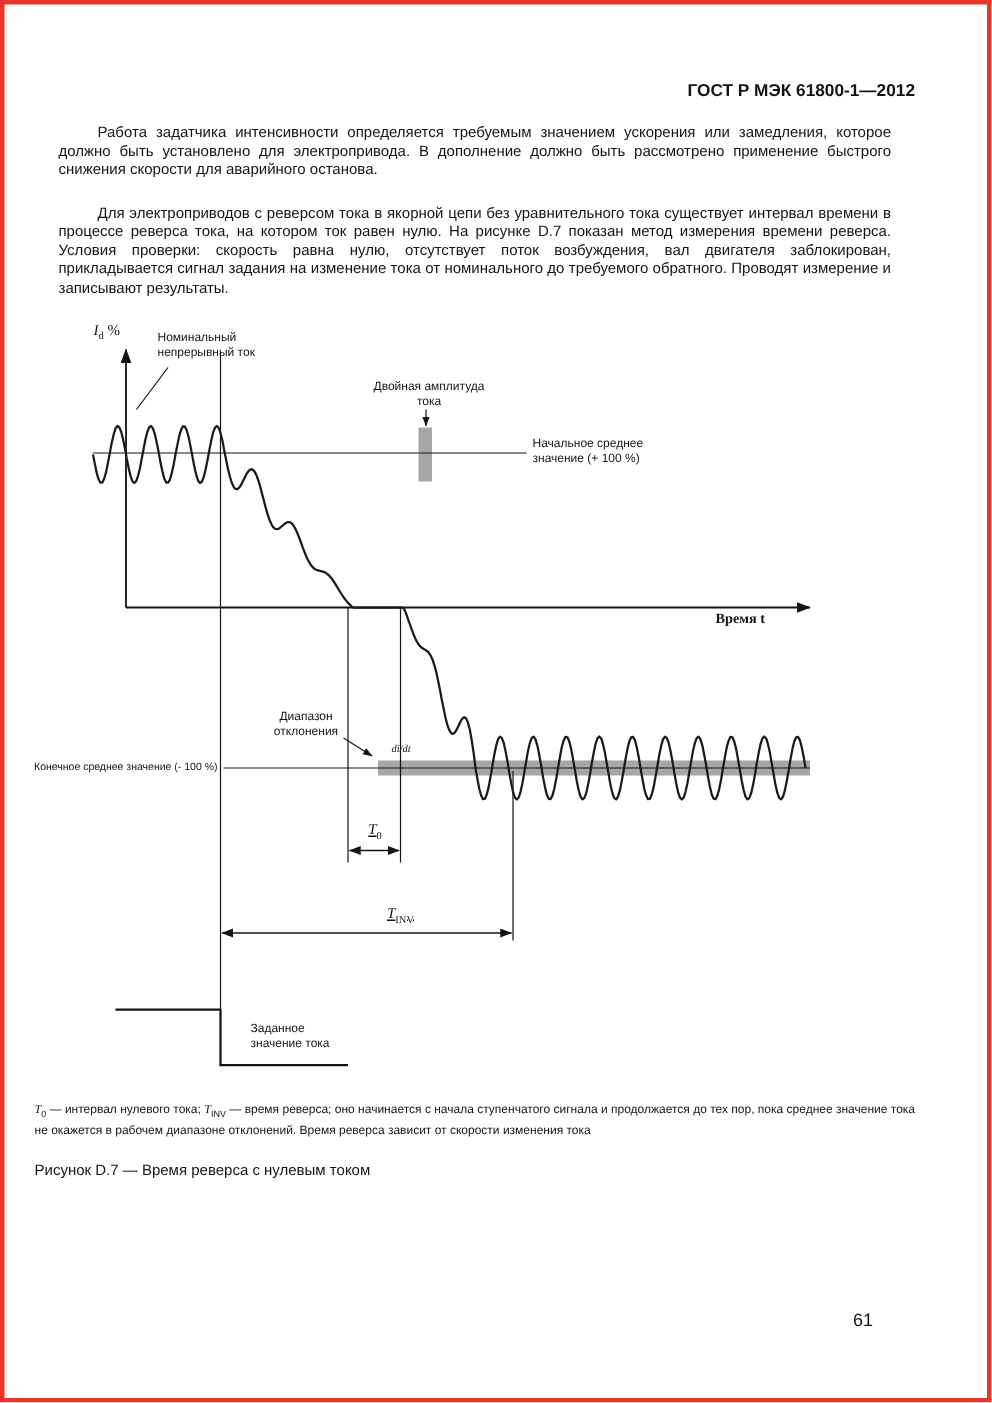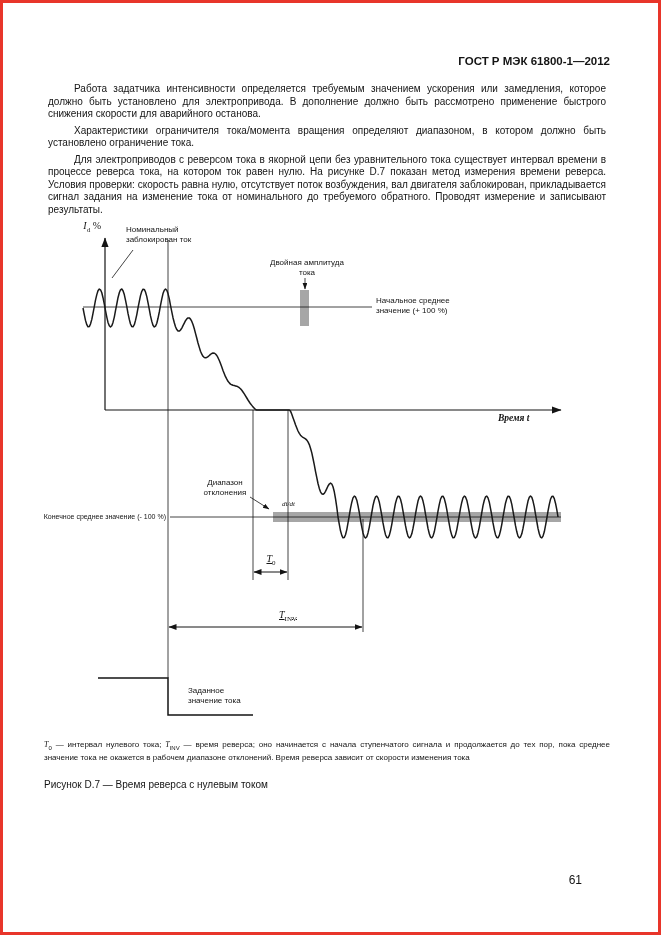--- a/index.html
+++ b/index.html
@@ -1,52 +1,51 @@
 <!DOCTYPE html>
 <html><head>
 <meta charset="utf-8">
 <style>
   html,body{margin:0;padding:0;background:#ffffff;}
   .sheet{
     position:relative;width:661px;height:935px;background:#fff;
     border:3px solid #e8352a;box-sizing:border-box;overflow:hidden;
     font-family:"Liberation Sans","DejaVu Sans",sans-serif;color:#141414;
   }
-  .content{padding:52px 48px 0 41px;}
+  .content{padding:52px 48px 0 20px;}
   .hdr{text-align:right;font-weight:bold;font-size:11.5px;margin-bottom:16px;}
-  p.body{font-size:10px;line-height:12.5px;text-align:justify;margin:4px;text-indent:26px;}
+  p.body{font-size:10px;line-height:12.5px;text-align:justify;margin:16px;text-indent:26px;}
   
   .fig{position:relative;width:580px;height:512px;margin:4px 0 0 -6px;}
   .fig svg{position:absolute;left:0;top:0;}
   .lbl{position:absolute;font-size:8px;line-height:9.5px;color:#141414;}
   .lbl.c{text-align:center;}
   .lbl.r{text-align:right;}
   .yaxis-lbl{font-size:10px;font-family:"Liberation Serif",serif;}
   .yaxis-lbl sub,.tsym sub{font-size:7px;}
-  .taxis-lbl{font-size:9.5px;font-weight:bold;font-family:"Liberation Serif",serif;font-style:italic;}
+  .taxis-lbl{font-size:9.5px;font-weight:bold;font-family:"Liberation Serif",serif;}
   .tsym{font-size:10px;font-family:"Liberation Serif",serif;text-decoration:underline;}
   .didt{font-size:7px;font-family:"Liberation Serif",serif;font-style:italic;}
   .nowrap{white-space:nowrap;font-size:7px;}
   
   .footnote{font-size:8px;line-height:10px;text-align:justify;margin:8px 0 0 0;}
   .footnote sub{font-size:6px;}
   .footnote i{font-family:"Liberation Serif",serif;}
   .caption{text-align:left;font-size:10px;margin-top:16px;}
   .pagenum{position:absolute;right:76px;top:836px;font-size:12px;margin-top:34px;}
 </style>
 </head>
 <body>
 
 <div class="sheet">
   <div class="content">
 
     <div class="hdr">ГОСТ Р МЭК 61800-1—2012</div>
 
     <p class="body">Работа задатчика интенсивности определяется требуемым значением ускорения или замедления, которое должно быть установлено для электропривода. В дополнение должно быть рассмотрено применение быстрого снижения скорости для аварийного останова.</p>
-    <p class="body">Характеристики ограничителя тока/момента вращения определяют диапазоном, в котором должно быть установлено ограничение тока.</p>
     <p class="body">Для электроприводов с реверсом тока в якорной цепи без уравнительного тока существует интервал времени в процессе реверса тока, на котором ток равен нулю. На рисунке D.7 показан метод измерения времени реверса. Условия проверки: скорость равна нулю, отсутствует поток возбуждения, вал двигателя заблокирован, прикладывается сигнал задания на изменение тока от номинального до требуемого обратного. Проводят измерение и записывают результаты.</p>
 
     <div class="fig">
       <svg width="580" height="512" viewBox="0 0 580 512">
         <defs>
           <marker id="arr" markerWidth="9" markerHeight="8" refX="7.5" refY="3" orient="auto-start-reverse">
             <path d="M0,0 L8,3 L0,6 z" fill="#141414"></path>
           </marker>
         </defs>
 
@@ -76,21 +75,21 @@
           <line x1="216" y1="352" x2="249" y2="352" marker-start="url(#arr)" marker-end="url(#arr)"></line>
           <line x1="131" y1="407" x2="324" y2="407" marker-start="url(#arr)" marker-end="url(#arr)"></line>
         </g>
 
         <polyline points="60,458 130,458 130,495 215,495" fill="none" stroke="#141414" stroke-width="1.5"></polyline>
 
         <polyline id="waveform" fill="none" stroke="#1a1a1a" stroke-width="1.5" stroke-linejoin="round" points="45.0,88.0 46.3,94.6 47.5,100.4 48.8,104.7 50.0,106.8 51.3,106.6 52.5,104.0 53.8,99.4 55.0,93.4 56.3,86.6 57.5,80.1 58.8,74.6 60.0,70.7 61.3,69.0 62.5,69.8 63.8,72.8 65.0,77.7 66.3,84.0 67.5,90.7 68.8,97.1 70.0,102.4 71.3,105.8 72.5,107.0 73.8,105.8 75.0,102.4 76.3,97.1 77.5,90.7 78.8,84.0 80.0,77.7 81.3,72.8 82.5,69.8 83.8,69.0 85.0,70.7 86.3,74.6 87.5,80.1 88.8,86.6 90.0,93.4 91.3,99.4 92.5,104.0 93.8,106.6 95.0,106.8 96.3,104.7 97.5,100.4 98.8,94.6 100.0,88.0 101.3,81.4 102.5,75.6 103.8,71.3 105.0,69.2 106.3,69.4 107.5,72.0 108.8,76.6 110.0,82.6 111.3,89.4 112.5,95.9 113.8,101.4 115.0,105.3 116.3,107.0 117.5,106.2 118.8,103.2 120.0,98.3 121.3,92.0 122.5,85.3 123.8,78.9 125.0,73.6 126.3,70.2 127.5,69.0 128.8,70.2 130.0,73.6 131.3,78.9 132.5,85.3 133.8,91.8 135.0,97.7 136.3,102.8 137.5,106.8 138.8,109.6 140.0,111.0 141.3,111.1 142.5,110.0 143.8,108.1 145.0,105.7 146.3,103.1 147.5,100.7 148.8,98.9 150.0,97.9 151.3,97.9 152.5,99.1 153.8,101.4 155.0,104.6 156.3,108.7 157.5,113.4 158.8,118.2 160.0,123.0 161.3,127.4 162.5,131.2 163.8,134.2 165.0,136.3 166.3,137.5 167.5,137.8 168.8,137.5 170.0,136.6 171.3,135.5 172.5,134.4 173.8,133.5 175.0,133.0 176.3,133.2 177.5,134.0 178.8,135.5 180.0,137.7 181.3,140.5 182.5,143.6 183.8,147.0 185.0,150.4 186.3,153.7 187.5,156.7 188.8,159.2 190.0,161.3 191.3,162.9 192.5,164.1 193.8,164.8 195.0,165.3 196.3,165.6 197.5,165.9 198.8,166.2 200.0,166.8 201.3,167.7 202.5,168.8 203.8,170.3 205.0,172.0 206.3,173.9 207.5,175.9 208.8,178.0 210.0,180.0 211.3,182.0 212.5,183.8 213.8,185.4 215.0,186.9 216.3,188.2 217.5,189.5 218.8,190.0 220.0,190.0 221.3,190.0 222.5,190.0 223.8,190.0 225.0,190.0 226.3,190.0 227.5,190.0 228.8,190.0 230.0,190.0 231.3,190.0 232.5,190.0 233.8,190.0 235.0,190.0 236.3,190.0 237.5,190.0 238.8,190.0 240.0,190.0 241.3,190.0 242.5,190.0 243.8,190.0 245.0,190.0 246.3,190.0 247.5,190.0 248.8,190.0 250.0,190.0 251.3,190.0 252.5,191.1 253.8,194.3 255.0,197.7 256.3,201.2 257.5,204.8 258.8,208.1 260.0,211.0 261.3,213.4 262.5,215.2 263.8,216.5 265.0,217.4 266.3,218.1 267.5,218.9 268.8,220.1 270.0,221.9 271.3,224.6 272.5,228.2 273.8,232.9 275.0,238.5 276.3,244.8 277.5,251.3 278.8,257.7 280.0,263.5 281.3,268.4 282.5,271.8 283.8,273.8 285.0,274.3 286.3,273.3 287.5,271.3 288.8,268.6 290.0,266.0 291.3,264.0 292.5,263.1 293.8,264.0 295.0,266.8 296.3,271.8 297.5,278.7 298.8,287.3 300.0,297.0 301.3,304.3 302.5,310.8 303.8,315.4 305.0,317.8 306.3,317.5 307.5,314.7 308.8,309.6 310.0,302.9 311.3,295.5 312.5,288.3 313.8,282.2 315.0,277.9 316.3,276.1 317.5,276.9 318.8,280.2 320.0,285.6 321.3,292.5 322.5,300.0 323.8,307.1 325.0,312.9 326.3,316.7 327.5,318.0 328.8,316.7 330.0,312.9 331.3,307.1 332.5,300.0 333.8,292.5 335.0,285.6 336.3,280.2 337.5,276.9 338.8,276.1 340.0,277.9 341.3,282.2 342.5,288.3 343.8,295.5 345.0,302.9 346.3,309.6 347.5,314.7 348.8,317.5 350.0,317.8 351.3,315.4 352.5,310.8 353.8,304.3 355.0,297.0 356.3,289.7 357.5,283.2 358.8,278.6 360.0,276.2 361.3,276.5 362.5,279.3 363.8,284.4 365.0,291.1 366.3,298.5 367.5,305.7 368.8,311.8 370.0,316.1 371.3,317.9 372.5,317.1 373.8,313.8 375.0,308.4 376.3,301.5 377.5,294.0 378.8,286.9 380.0,281.1 381.3,277.3 382.5,276.0 383.8,277.3 385.0,281.1 386.3,286.9 387.5,294.0 388.8,301.5 390.0,308.4 391.3,313.8 392.5,317.1 393.8,317.9 395.0,316.1 396.3,311.8 397.5,305.7 398.8,298.5 400.0,291.1 401.3,284.4 402.5,279.3 403.8,276.5 405.0,276.2 406.3,278.6 407.5,283.2 408.8,289.7 410.0,297.0 411.3,304.3 412.5,310.8 413.8,315.4 415.0,317.8 416.3,317.5 417.5,314.7 418.8,309.6 420.0,302.9 421.3,295.5 422.5,288.3 423.8,282.2 425.0,277.9 426.3,276.1 427.5,276.9 428.8,280.2 430.0,285.6 431.3,292.5 432.5,300.0 433.8,307.1 435.0,312.9 436.3,316.7 437.5,318.0 438.8,316.7 440.0,312.9 441.3,307.1 442.5,300.0 443.8,292.5 445.0,285.6 446.3,280.2 447.5,276.9 448.8,276.1 450.0,277.9 451.3,282.2 452.5,288.3 453.8,295.5 455.0,302.9 456.3,309.6 457.5,314.7 458.8,317.5 460.0,317.8 461.3,315.4 462.5,310.8 463.8,304.3 465.0,297.0 466.3,289.7 467.5,283.2 468.8,278.6 470.0,276.2 471.3,276.5 472.5,279.3 473.8,284.4 475.0,291.1 476.3,298.5 477.5,305.7 478.8,311.8 480.0,316.1 481.3,317.9 482.5,317.1 483.8,313.8 485.0,308.4 486.3,301.5 487.5,294.0 488.8,286.9 490.0,281.1 491.3,277.3 492.5,276.0 493.8,277.3 495.0,281.1 496.3,286.9 497.5,294.0 498.8,301.5 500.0,308.4 501.3,313.8 502.5,317.1 503.8,317.9 505.0,316.1 506.3,311.8 507.5,305.7 508.8,298.5 510.0,291.1 511.3,284.4 512.5,279.3 513.8,276.5 515.0,276.2 516.3,278.6 517.5,283.2 518.8,289.7 520.0,297.0"></polyline>
       </svg>
 
       <div class="lbl yaxis-lbl r" style="left:30px;top:1px;width:33px;"><i>I</i><sub>d</sub> <span>%</span></div>
-      <div class="lbl" style="left:88px;top:5px;width:78px;">Номинальный заблокирован ток</div>
+      <div class="lbl" style="left:88px;top:5px;width:78px;">Номинальный непрерывный ток</div>
       <div class="lbl c" style="left:226px;top:38px;width:86px;">Двойная амплитуда тока</div>
       <div class="lbl" style="left:338px;top:76px;width:100px;">Начальное среднее значение (+ 100 %)</div>
       <div class="lbl taxis-lbl" style="left:460px;top:194px;width:60px;">Время t</div>
       <div class="lbl c" style="left:156px;top:258px;width:62px;">Диапазон отклонения</div>
       <div class="lbl didt" style="left:244px;top:280px;width:30px;">di/dt</div>
       <div class="lbl r nowrap" style="left:2px;top:292px;width:126px;">Конечное среднее значение (- 100 %)</div>
       <div class="lbl tsym c" style="left:218px;top:334px;width:30px;"><i>T</i><sub>0</sub></div>
       <div class="lbl tsym c" style="left:230px;top:390px;width:40px;"><i>T</i><sub>INV</sub></div>
       <div class="lbl" style="left:150px;top:466px;width:60px;">Заданное значение тока</div>
     </div>

